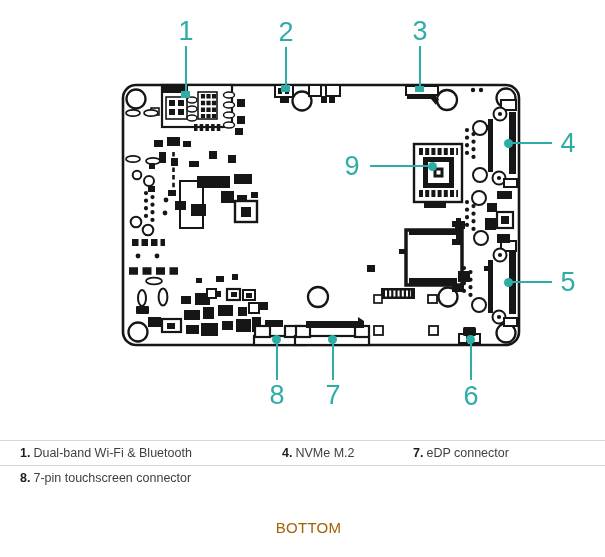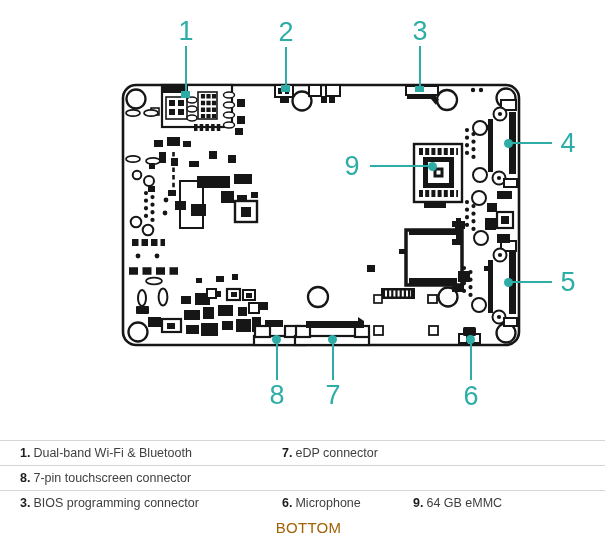--- a/index.html
+++ b/index.html
@@ -274,26 +274,22 @@
   <div class="callout" style="left:552px;top:129px">4</div>
   <div class="callout" style="left:552px;top:268px">5</div>
   <div class="callout" style="left:455px;top:382px">6</div>
   <div class="callout" style="left:317px;top:381px">7</div>
   <div class="callout" style="left:261px;top:381px">8</div>
   <div class="callout" style="left:336px;top:152px">9</div>
 
   <div class="legend">
     <div class="legend-row">
       <div class="cell"><b>1.</b><span>Dual-band Wi-Fi &amp; Bluetooth</span></div>
+      <div class="cell"><b>4.</b><span>NVMe M.2</span></div>
       <div class="cell"><b>7.</b><span>eDP connector</span></div>
     </div>
     <div class="legend-row">
       <div class="cell"><b>8.</b><span>7-pin touchscreen connector</span></div>
     </div>
-    <div class="legend-row">
-      <div class="cell"><b>3.</b><span>BIOS programming connector</span></div>
-      <div class="cell"><b>6.</b><span>Microphone</span></div>
-      <div class="cell"><b>9.</b><span>64 GB eMMC</span></div>
-    </div>
   </div>
 
   <div class="caption">BOTTOM</div>
 </div>
 
 </body></html>

